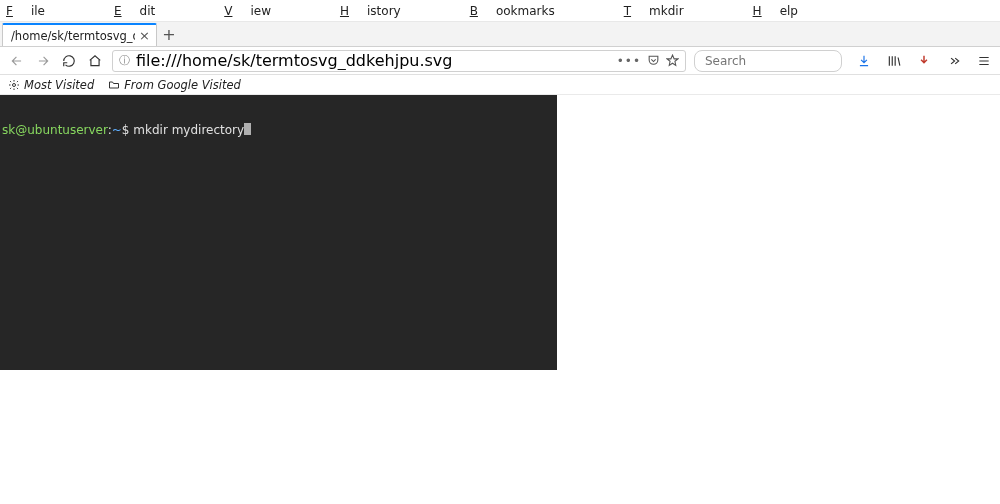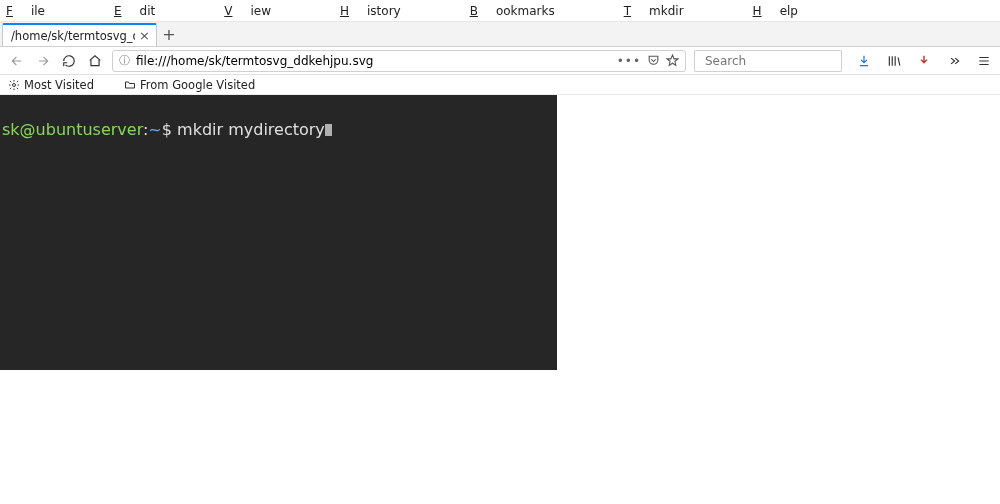--- a/index.html
+++ b/index.html
@@ -16,34 +16,34 @@
   .tab-title { flex: 1; white-space: nowrap; overflow: hidden; text-overflow: clip; }
   .tab-close { margin-left: 4px; color: #555; font-size: 13px; line-height: 1; cursor: pointer; }
   .newtab { width: 24px; height: 23px; display: flex; align-items: center; justify-content: center; color: #555; font-size: 16px; cursor: pointer; }
 
   
   .toolbar { display: flex; align-items: center; height: 28px; padding: 0 8px; gap: 8px; background: #fff; border-bottom: 1px solid #e0e0e0; }
   .nav-btn { width: 18px; height: 18px; display: flex; align-items: center; justify-content: center; color: #9a9a9a; }
   .nav-btn.enabled { color: #444; }
   .urlbar { flex: 1; display: flex; align-items: center; height: 22px; border: 1px solid #d0d0d0; border-radius: 3px; padding: 0 6px; background: #fff; }
   .urlbar .info { color: #888; margin-right: 6px; font-size: 11px; }
-  .urlbar input { flex: 1; border: none; outline: none; font-size: 12px; background: transparent; }
+  .urlbar input { flex: 1; border: none; outline: none; font-size: 16px; background: transparent; }
   .urlbar .trail { display: flex; align-items: center; gap: 6px; color: #666; }
-  .searchbar { width: 148px; display: flex; align-items: center; height: 22px; border: 1px solid #d0d0d0; border-radius: 1px; padding: 0 6px; color: #888; }
+  .searchbar { width: 148px; display: flex; align-items: center; height: 22px; border: 1px solid #d0d0d0; border-radius: 8px; padding: 0 6px; color: #888; }
   .searchbar input { flex: 1; border: none; outline: none; font-size: 12px; background: transparent; }
   .right-icons { display: flex; align-items: center; gap: 14px; margin-left: 6px; }
   .right-icons .ico { width: 16px; height: 16px; display: flex; align-items: center; justify-content: center; }
 
   
-  .bookmarks { display: flex; align-items: center; height: 20px; padding: 0 8px; gap: 30px; background: #fff; border-bottom: 1px solid #eaeaea; font-size: 11.5px; }
+  .bookmarks { display: flex; align-items: center; height: 20px; padding: 0 8px; gap: 14px; background: #fff; border-bottom: 1px solid #eaeaea; font-size: 11.5px; font-style: italic; }
   .bm { display: flex; align-items: center; gap: 4px; cursor: pointer; }
 
   
   .content { width: 1000px; height: 409px; position: relative; background: #fff; }
-  .terminal { width: 557px; height: 275px; background: #262626; font-family: "DejaVu Sans Mono", monospace; font-size: 16px; line-height: 14px; color: #ddd; white-space: pre; }
+  .terminal { width: 557px; height: 275px; background: #262626; font-family: "DejaVu Sans Mono", monospace; font-size: 12px; line-height: 14px; color: #ddd; white-space: pre; }
   .term-line { padding: 0 2px; }
   .user { color: #87d75f; }
   .host { color: #87d75f; }
   .path { color: #5fafff; }
   .cmd  { color: #e0e0e0; }
   .cursor { display: inline-block; width: 7px; height: 12px; background: #b0b0b0; vertical-align: -1px; }
 
   svg { display: block; }
 </style>
 </head>

